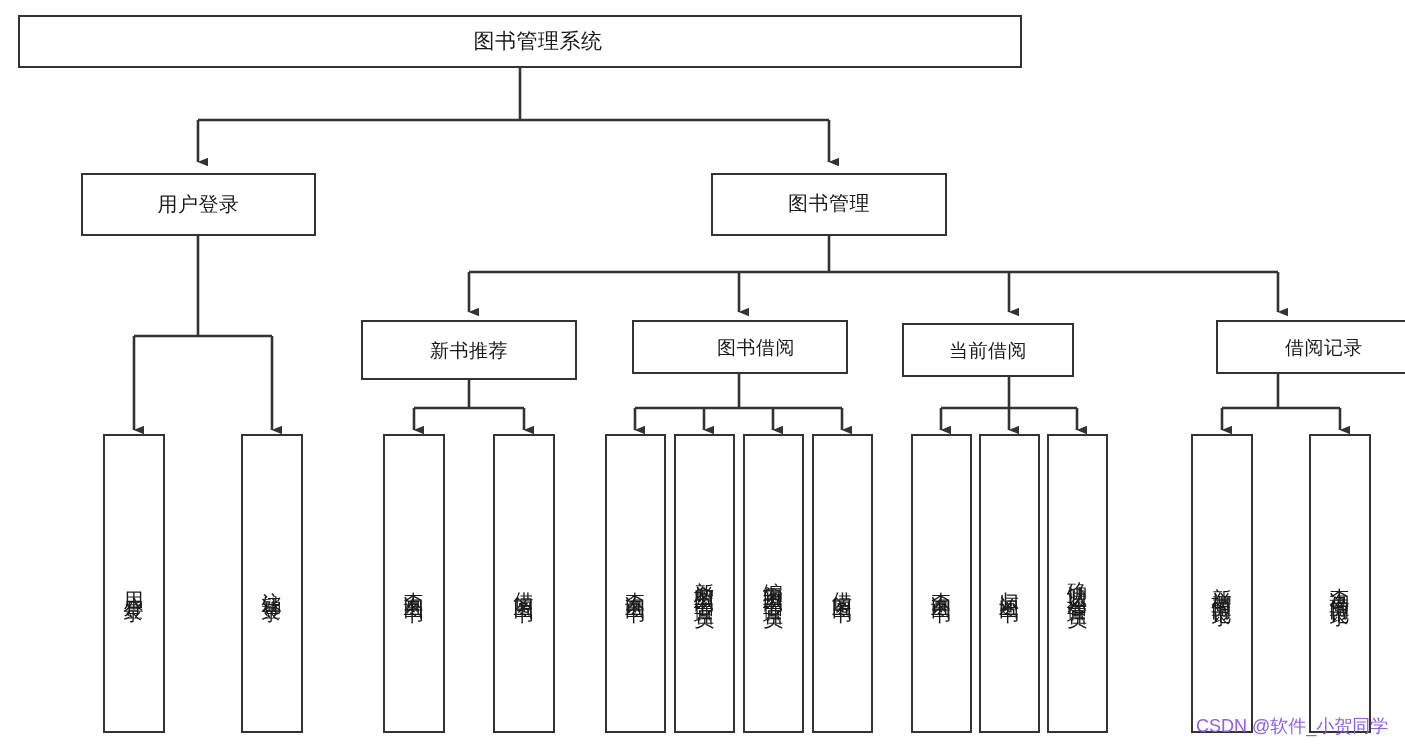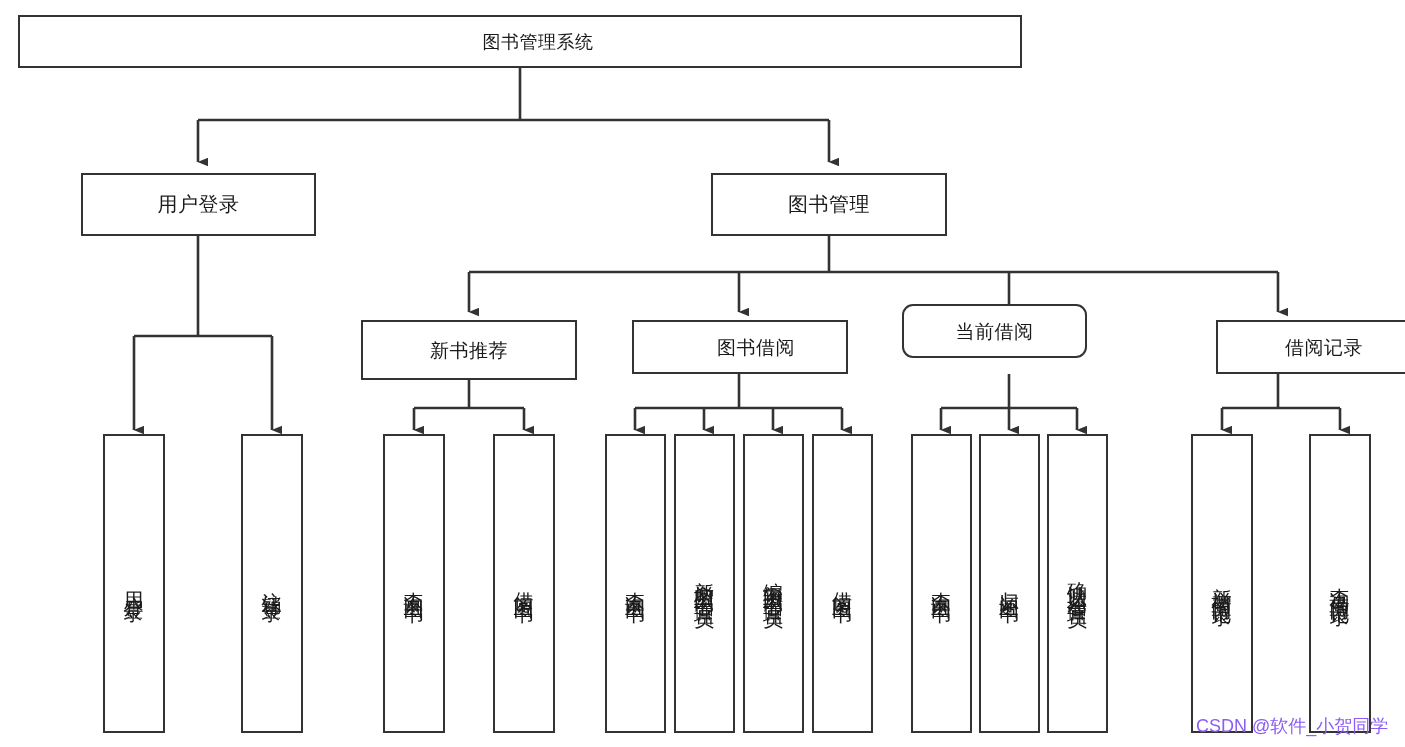--- a/index.html
+++ b/index.html
@@ -36,21 +36,21 @@
     justify-content: center;
     z-index: 2;
   }
   .node-label {
     color: #1a1a1a;
     line-height: 1.18;
     letter-spacing: 0.5px;
     white-space: nowrap;
     text-align: center;
   }
-  .node.root .node-label { font-size: 18px; margin-left: 36px; }
+  .node.root .node-label { font-size: 21px; margin-left: 36px; }
   .node.l2 .node-label { font-size: 20px; }
   .node.l3 .node-label { font-size: 19px; }
 
   .node.leaf {
     align-items: center;
     justify-content: center;
   }
   .node.leaf .node-label {
     writing-mode: vertical-rl;
     text-orientation: upright;
@@ -123,31 +123,31 @@
     </g>
   </svg>
 
   <div class="node root" style="left:18px; top:15px; width:1004px; height:53px;">
     <span class="node-label">图书管理系统</span>
   </div>
 
   <div class="node l2" style="left:81px; top:173px; width:235px; height:63px;">
     <span class="node-label">用户登录</span>
   </div>
-  <div class="node l2" style="left:711px; top:173px; width:236px; height:63px;">
+  <div class="node l2" style="left:711px; top:173px; width:236px; height:63px;font-family:Liberation Mono, monospace;">
     <span class="node-label">图书管理</span>
   </div>
 
   <div class="node l3" style="left:361px; top:320px; width:216px; height:60px;">
     <span class="node-label">新书推荐</span>
   </div>
   <div class="node l3" style="left:632px; top:320px; width:216px; height:54px;padding-left:32px;">
     <span class="node-label">图书借阅</span>
   </div>
-  <div class="node l3" style="left:902px; top:304px; width:185px; height:54px;border-radius:11px;">
+  <div class="node l3" style="left:902px; top:323px; width:172px; height:54px;">
     <span class="node-label">当前借阅</span>
   </div>
   <div class="node l3" style="left:1171px; top:320px; width:216px; height:54px;margin-left:45px;">
     <span class="node-label">借阅记录</span>
   </div>
 
   <div class="node leaf" style="left:103px; top:434px; width:62px; height:299px;">
     <span class="node-label">用户登录</span>
   </div>
   <div class="node leaf" style="left:241px; top:434px; width:62px; height:299px;">

